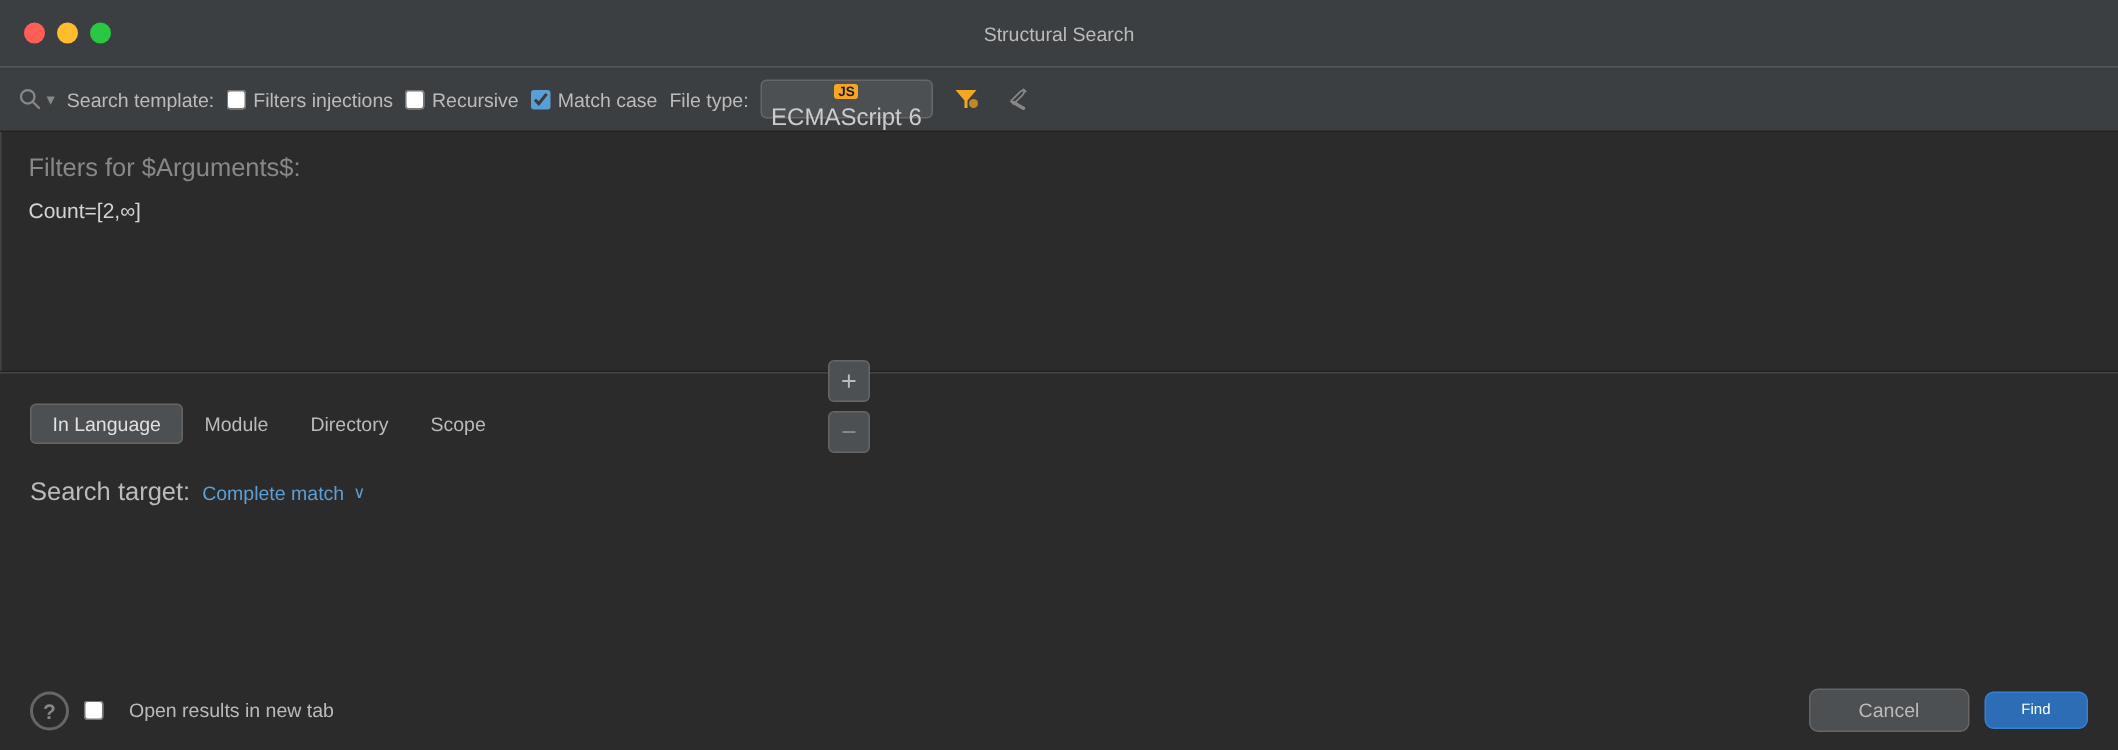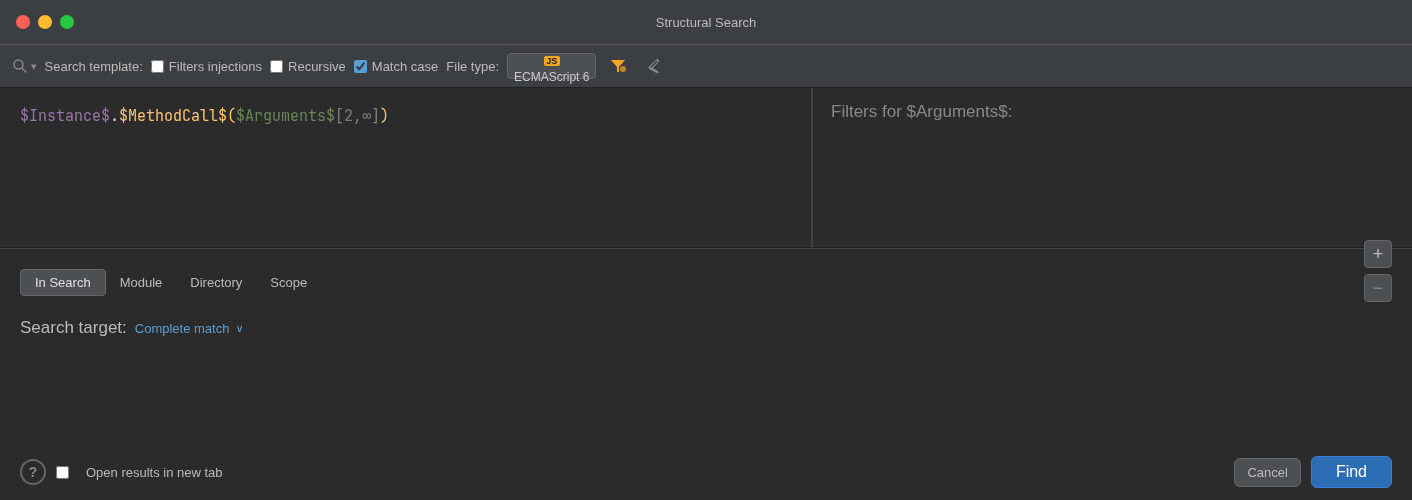--- a/index.html
+++ b/index.html
@@ -112,21 +112,21 @@
       font-weight: bold;
       width: 16px;
       height: 16px;
       border-radius: 2px;
       display: flex;
       align-items: center;
       justify-content: center;
     }
 
     .file-type-label {
-      font-size: 12px;
+      font-size: 16px;
       color: #ccc;
     }
 
     .chevron-down {
       font-size: 10px;
       color: #aaa;
     }
 
     .filter-icon-btn {
       display: flex;
@@ -321,36 +321,36 @@
     }
 
     .open-results-label {
       font-size: 13px;
       color: #bbb;
     }
 
     .bottom-spacer { flex: 1; }
 
     .cancel-btn {
-      padding: 6px 12px;
+      padding: 6px 32px;
       background: #4c5052;
       border: 1px solid #666;
       border-radius: 6px;
       color: #bbb;
       font-size: 13px;
       cursor: pointer;
     }
 
     .find-btn {
       padding: 6px 24px;
       background: #2d6db5;
       border: 1px solid #3a7fd6;
       border-radius: 6px;
       color: #fff;
-      font-size: 16px;
+      font-size: 10px;
       font-weight: 500;
       cursor: pointer;
     }
 
     .divider-line {
       height: 1px;
       background: #444;
       margin: 0;
     }
   </style>
@@ -411,51 +411,41 @@
   <div class="wrench-icon-btn">
     <svg width="15" height="15" viewBox="0 0 16 16" fill="none">
       <path d="M13 2.5C11.5 1 9.2 1.3 8 3L5 6 3.5 7.5 2 9l2 2 1.5-1.5L7 8l3-3c1.7-1.2 2-3.5.5-5z" stroke="#888" stroke-width="1.2" fill="none"></path>
       <line x1="4" y1="10" x2="11" y2="14" stroke="#888" stroke-width="2.5" stroke-linecap="round"></line>
     </svg>
   </div>
 </div>
 
 <div class="main-content">
 
-  <div class="code-area">
-    <div class="code-line">
-      <span class="code-var-purple">$Instance$</span>
-        <span class="code-white">.</span>
-        <span class="code-var-yellow">$MethodCall$</span>
-        <span class="code-bracket">(</span>
-        <span class="code-var-green">$Arguments$</span>
-        <span class="code-gray"> [2,∞]</span>
-        <span class="code-bracket"> )</span>
-    </div>
-  </div>
 
   <div class="filters-right" style="position:relative;">
     <div class="filters-title">Filters for $Arguments$:</div>
     <div style="height:10px;"></div>
+    <div class="filters-value">Count=[2,∞]</div>
 
     <div class="filters-add-btn">
       <span>+</span>
     </div>
 
     <div class="filters-remove-btn">
       <span>−</span>
     </div>
   </div>
 </div>
 
 <div class="divider-line"></div>
 
 <div class="scope-tabs-row">
   <div class="scope-tab active">
-    <span>In Search</span>
+    <span>In Language</span>
   </div>
   <div class="scope-tab">
     <span>Module</span>
   </div>
   <div class="scope-tab">
     <span>Directory</span>
   </div>
   <div class="scope-tab">
     <span>Scope</span>
   </div>

